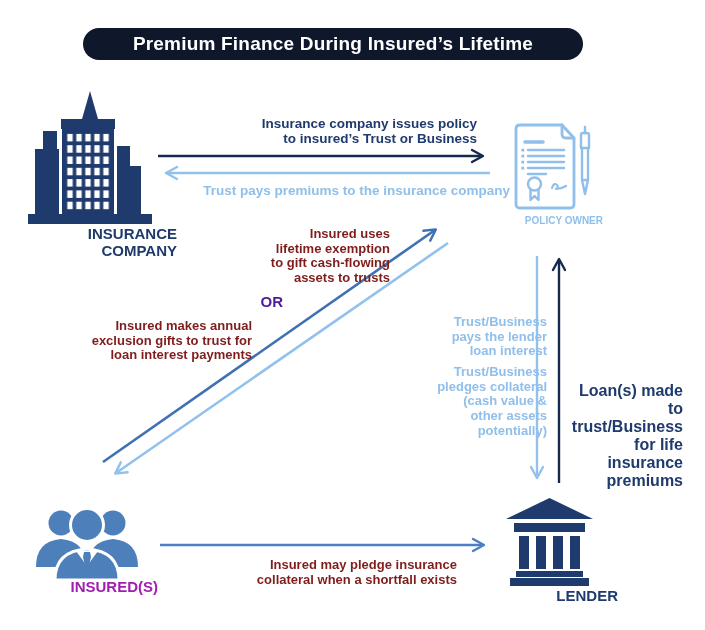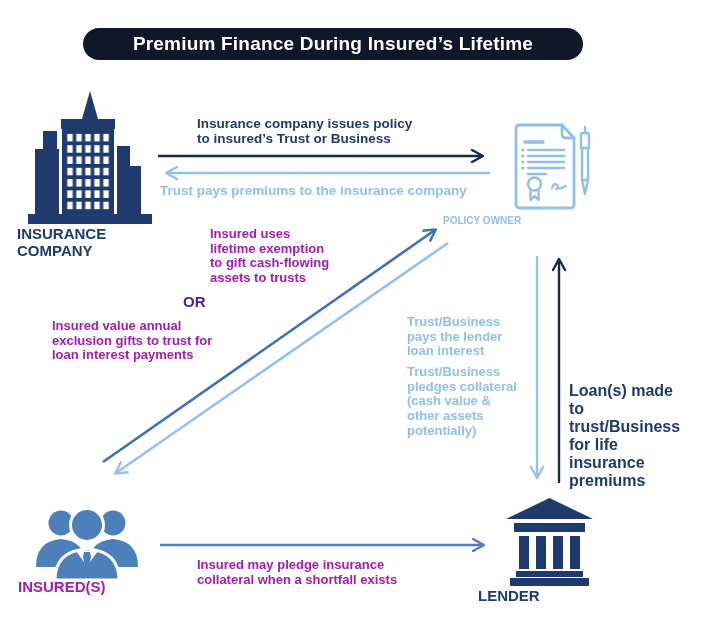--- a/index.html
+++ b/index.html
@@ -2,25 +2,25 @@
 <html><head>
 <meta charset="utf-8">
 <style>
   html,body{margin:0;padding:0;background:#ffffff;}
   .stage{
     position:relative;width:705px;height:630px;background:#ffffff;
     font-family:"Liberation Sans",sans-serif;overflow:hidden;
   }
   .abs{position:absolute;}
   .txt{
-    white-space:pre-line;text-align:left;font-weight:bold;
+    white-space:pre-line;text-align:right;font-weight:bold;
     line-height:1.13;
   }
   .c-navy{color:#1f3a6d;}
-  .c-med{color:#a21caf;}
+  .c-med{color:#7f1d1d;}
   .c-light{color:#8fbfea;}
   .c-or{color:#4c1d95;}
   .title-pill{
     left:83px;top:28px;width:500px;height:32px;border-radius:16px;
     background:#0f172a;color:#ffffff;font-weight:bold;font-size:19px;
     display:flex;align-items:center;justify-content:center;letter-spacing:.2px;
   }
   svg{display:block;}
 </style>
 </head>
@@ -139,21 +139,21 @@
 
   <div class="abs txt c-light" style="left:160px;top:183px;width:350px;font-size:13.5px;">Trust pays premiums to the insurance company</div>
 
   <div class="abs txt c-med" style="left:210px;top:227px;width:180px;font-size:13px;">Insured uses
 lifetime exemption
 to gift cash-flowing
 assets to trusts</div>
 
   <div class="abs txt c-or" style="left:183px;top:294px;width:100px;font-size:15px;">OR</div>
 
-  <div class="abs txt c-med" style="left:52px;top:319px;width:200px;font-size:13px;">Insured value annual
+  <div class="abs txt c-med" style="left:52px;top:319px;width:200px;font-size:13px;">Insured makes annual
 exclusion gifts to trust for
 loan interest payments</div>
 
 
   <div class="abs txt c-light" style="left:407px;top:315px;width:140px;font-size:13px;">Trust/Business
 pays the lender
 loan interest</div>
 
   <div class="abs txt c-light" style="left:407px;top:365px;width:140px;font-size:13px;">Trust/Business
 pledges collateral

